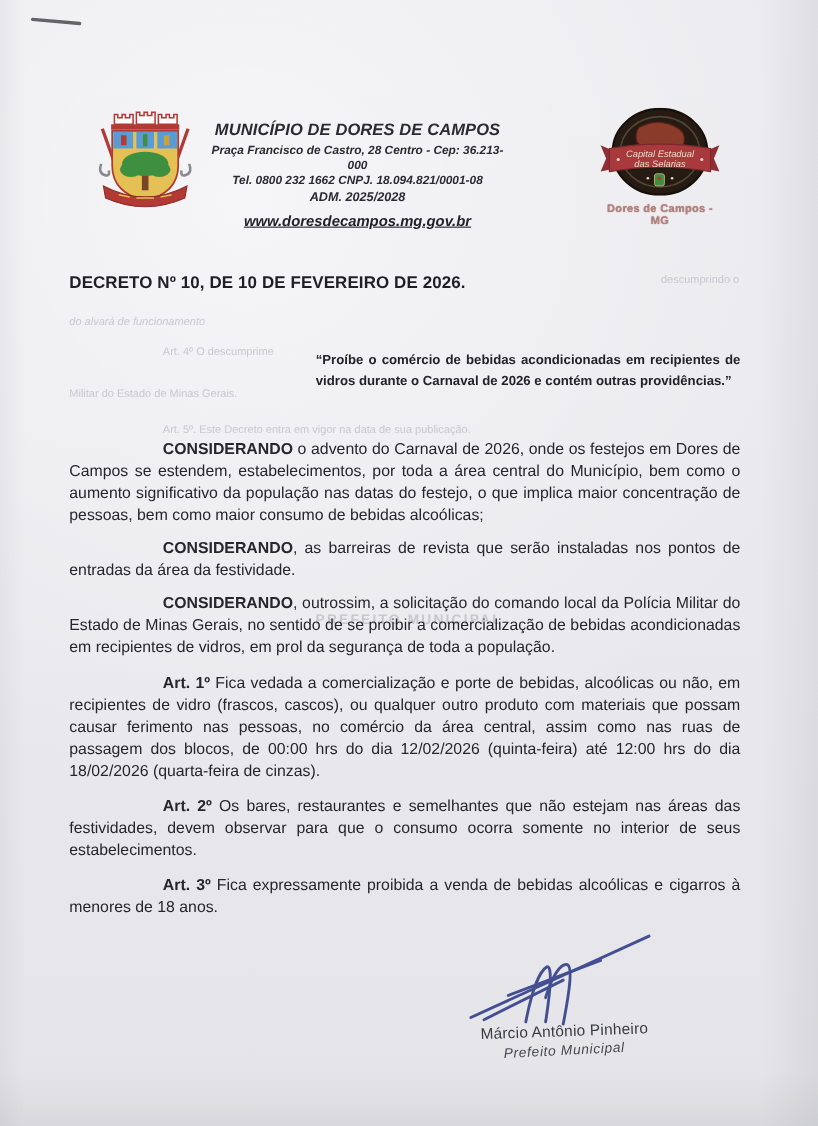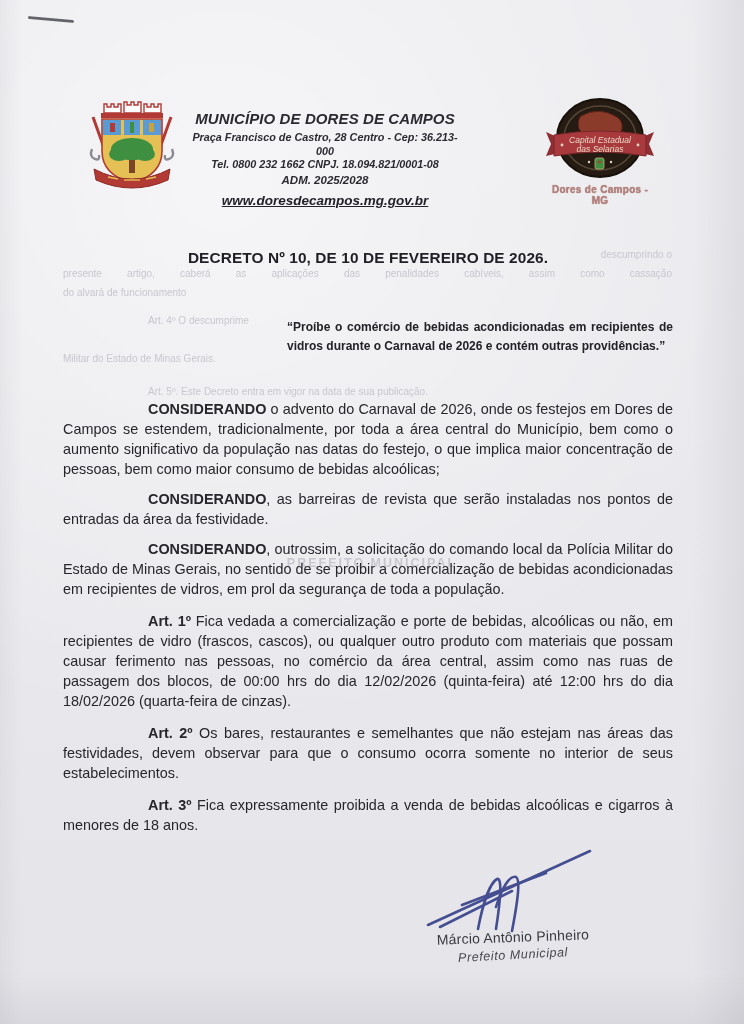--- a/index.html
+++ b/index.html
@@ -49,21 +49,21 @@
     filter:blur(0.5px);z-index:1;
   }
   .bleed-wide{white-space:normal;width:609px;text-align:justify;text-align-last:justify;}
   .bleed-bold{font-weight:bold;letter-spacing:2px;font-size:12.5px;}
   
   .content{
     position:absolute;left:63px;top:248px;width:610px;z-index:2;
     font-size:14.4px;line-height:20px;text-align:justify;color:#26262b;
   }
   .title{
-    font-size:15.4px;font-weight:bold;text-align:center;
+    font-size:15.4px;font-weight:bold;text-align:left;
     margin:0 0 50px 0;color:#1f1f24;letter-spacing:0.1px;
   }
   .quote{
     margin:0 0 44px 224px;width:386px;font-weight:bold;
     font-size:12px;line-height:18.6px;color:#222227;
   }
   p.body-par{margin:0 0 10px 0;text-indent:85px;}
   p.tight{margin-bottom:0;}
   p.gap-top{margin-top:12px;}
   .b{font-weight:bold;}
@@ -152,33 +152,32 @@
 
       <rect x="50" y="60" width="9" height="11" rx="2" fill="#3f8f41" stroke="#c9b27a" stroke-width="0.8"></rect>
       <circle cx="54.5" cy="64" r="1.6" fill="#b23a35"></circle>
       <circle cx="44" cy="64" r="1.2" fill="#e9d9c4"></circle>
       <circle cx="66" cy="64" r="1.2" fill="#e9d9c4"></circle>
     </svg>
     <div class="seal-caption">Dores de Campos - MG</div>
   </div>
 
   <span class="bleed" style="top:249px;right:72px;">descumprindo o</span>
-  <span class="bleed bleed-wide" style="top:268px;left:63px;">presente artigo, caberá as aplicações das penalidades cabíveis, assim como cassação</span>
-  <span class="bleed" style="top:287px;left:63px;">do alvará de funcionamento</span>
+  <span class="bleed" style="top:287px;left:63px;font-style:italic;">do alvará de funcionamento</span>
   <span class="bleed" style="top:315px;left:148px;">Art. 4º O descumprime</span>
   <span class="bleed" style="top:353px;left:63px;">Militar do Estado de Minas Gerais.</span>
   <span class="bleed" style="top:386px;left:148px;">Art. 5º. Este Decreto entra em vigor na data de sua publicação.</span>
   <span class="bleed bleed-bold" style="top:556px;left:0;width:744px;text-align:center;">PREFEITO MUNICIPAL</span>
 
   <div class="content">
     <h1 class="title">DECRETO Nº 10, DE 10 DE FEVEREIRO DE 2026.</h1>
 
     <div class="quote">“Proíbe o comércio de bebidas acondicionadas em recipientes de vidros durante o Carnaval de 2026 e contém outras providências.”</div>
 
-    <p class="body-par"><span></span><span class="b">CONSIDERANDO</span><span> o advento do Carnaval de 2026, onde os festejos em Dores de Campos se estendem, tradicionalmente, por toda a área central do Município, bem como o aumento significativo da população nas datas do festejo, o que implica maior concentração de pessoas, bem como maior consumo de bebidas alcoólicas;</span></p>
+    <p class="body-par"><span></span><span class="b">CONSIDERANDO</span><span> o advento do Carnaval de 2026, onde os festejos em Dores de Campos se estendem, estabelecimentos, por toda a área central do Município, bem como o aumento significativo da população nas datas do festejo, o que implica maior concentração de pessoas, bem como maior consumo de bebidas alcoólicas;</span></p>
 
     <p class="body-par"><span></span><span class="b">CONSIDERANDO</span><span>, as barreiras de revista que serão instaladas nos pontos de entradas da área da festividade.</span></p>
 
     <p class="body-par tight"><span></span><span class="b">CONSIDERANDO</span><span>, outrossim, a solicitação do comando local da Polícia Militar do Estado de Minas Gerais, no sentido de se proibir a comercialização de bebidas acondicionadas em recipientes de vidros, em prol da segurança de toda a população.</span></p>
 
 
     <p class="body-par gap-top"><span></span><span class="b">Art. 1º</span><span> Fica vedada a comercialização e porte de bebidas, alcoólicas ou não, em recipientes de vidro (frascos, cascos), ou qualquer outro produto com materiais que possam causar ferimento nas pessoas, no comércio da área central, assim como nas ruas de passagem dos blocos, de 00:00 hrs do dia 12/02/2026 (quinta-feira) até 12:00 hrs do dia 18/02/2026 (quarta-feira de cinzas).</span></p>
 
     <p class="body-par gap-top"><span></span><span class="b">Art. 2º</span><span> Os bares, restaurantes e semelhantes que não estejam nas áreas das festividades, devem observar para que o consumo ocorra somente no interior de seus estabelecimentos.</span></p>
 

